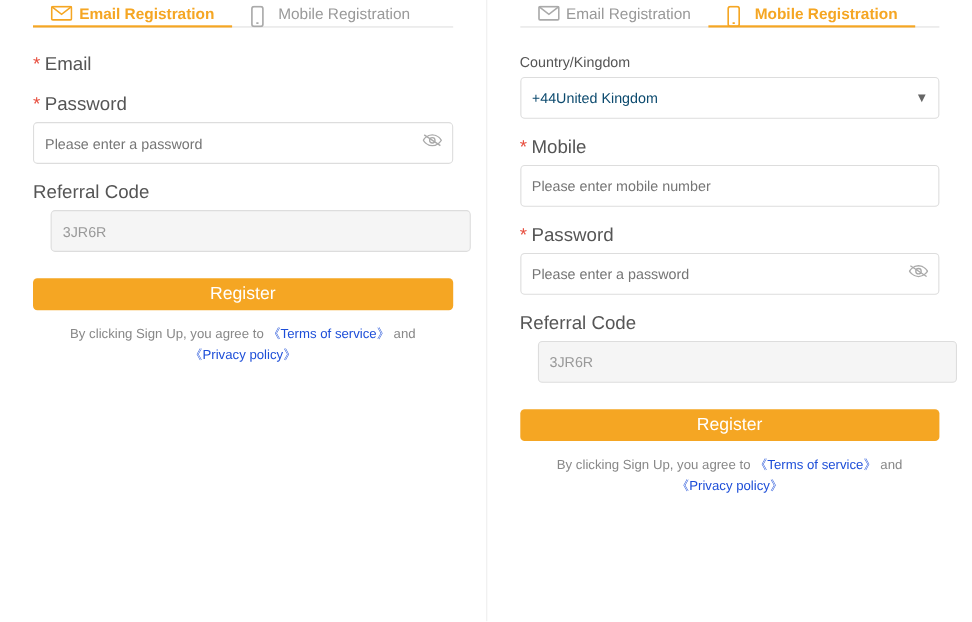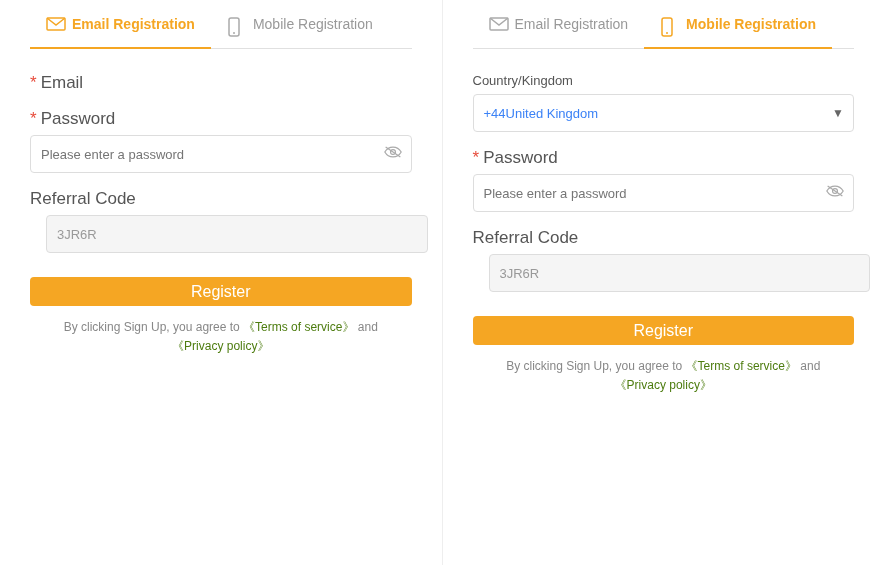--- a/index.html
+++ b/index.html
@@ -25,21 +25,21 @@
     }
     .tabs {
       display: flex;
       border-bottom: 1px solid #e0e0e0;
       margin-bottom: 24px;
     }
     .tab {
       display: flex;
       align-items: center;
       gap: 8px;
-      padding: 16px 16px;
+      padding: 4px 16px;
       cursor: pointer;
       color: #999;
       font-size: 14px;
       position: relative;
       white-space: nowrap;
     }
     .tab.active {
       color: #f5a623;
       font-weight: bold;
     }
@@ -102,21 +102,21 @@
     .select-wrapper {
       position: relative;
     }
     select {
       width: 100%;
       height: 38px;
       border: 1px solid #ddd;
       border-radius: 4px;
       padding: 0 30px 0 10px;
       font-size: 13px;
-      color: #3b82f6;
+      color: #0c4a6e;
       background: #fff;
       appearance: none;
       outline: none;
       cursor: pointer;
     }
     .select-arrow {
       position: absolute;
       right: 10px;
       top: 50%;
       transform: translateY(-50%);
@@ -136,21 +136,21 @@
       margin-top: 8px;
       margin-bottom: 12px;
     }
     .terms-text {
       text-align: center;
       font-size: 12px;
       color: #888;
       line-height: 1.6;
     }
     .terms-text a {
-      color: #4d7c0f;
+      color: #1d4ed8;
       text-decoration: none;
     }
     .country-label {
       font-size: 13px;
       color: #555;
       margin-bottom: 6px;
       display: block;
     }
   </style>
 </head>
@@ -247,20 +247,26 @@
         <select>
           <option>+44United Kingdom</option>
           <option>+1United States</option>
           <option>+86China</option>
           <option>+91India</option>
         </select>
         <span class="select-arrow">▼</span>
       </div>
     </div>
 
+    <div class="field-group">
+      <label class="field-label">
+        <span class="required">*</span><span>Mobile</span>
+      </label>
+      <input type="text" placeholder="Please enter mobile number" style="">
+    </div>
 
     <div class="field-group">
       <label class="field-label">
         <span class="required">*</span><span>Password</span>
       </label>
       <div class="input-wrapper">
         <input type="password" placeholder="Please enter a password" style="">
         <span class="eye-icon">
           <svg width="18" height="14" viewBox="0 0 22 16" fill="none" xmlns="http://www.w3.org/2000/svg">
             <path d="M1 8C1 8 4.5 2 11 2C17.5 2 21 8 21 8C21 8 17.5 14 11 14C4.5 14 1 8 1 8Z" stroke="#aaa" stroke-width="1.5" fill="none"></path>

